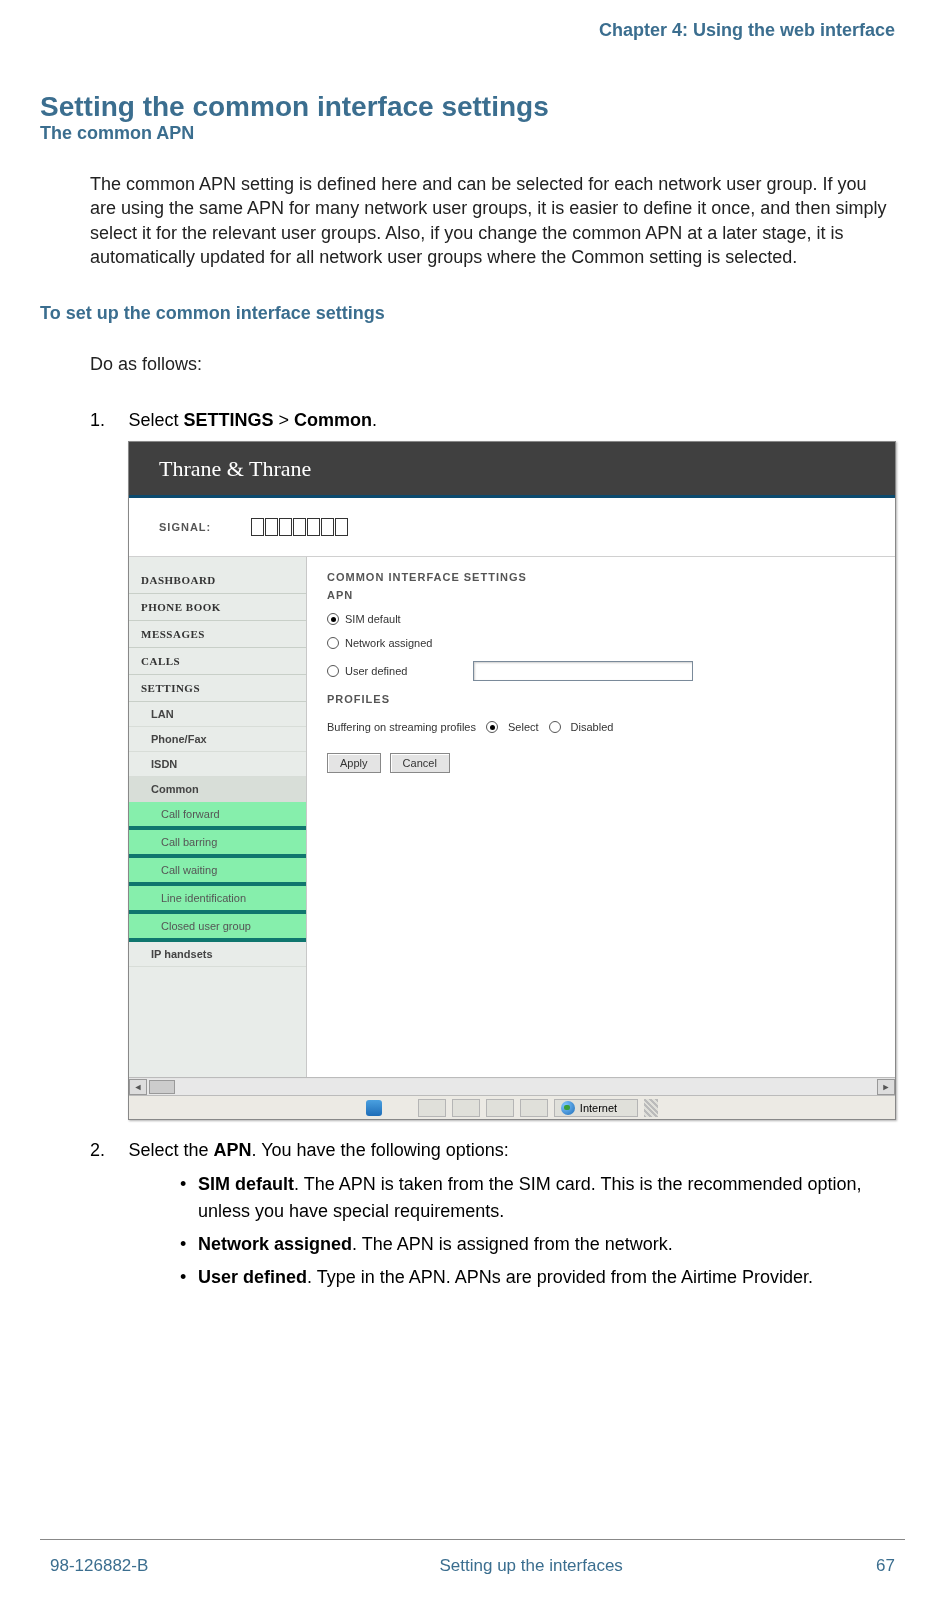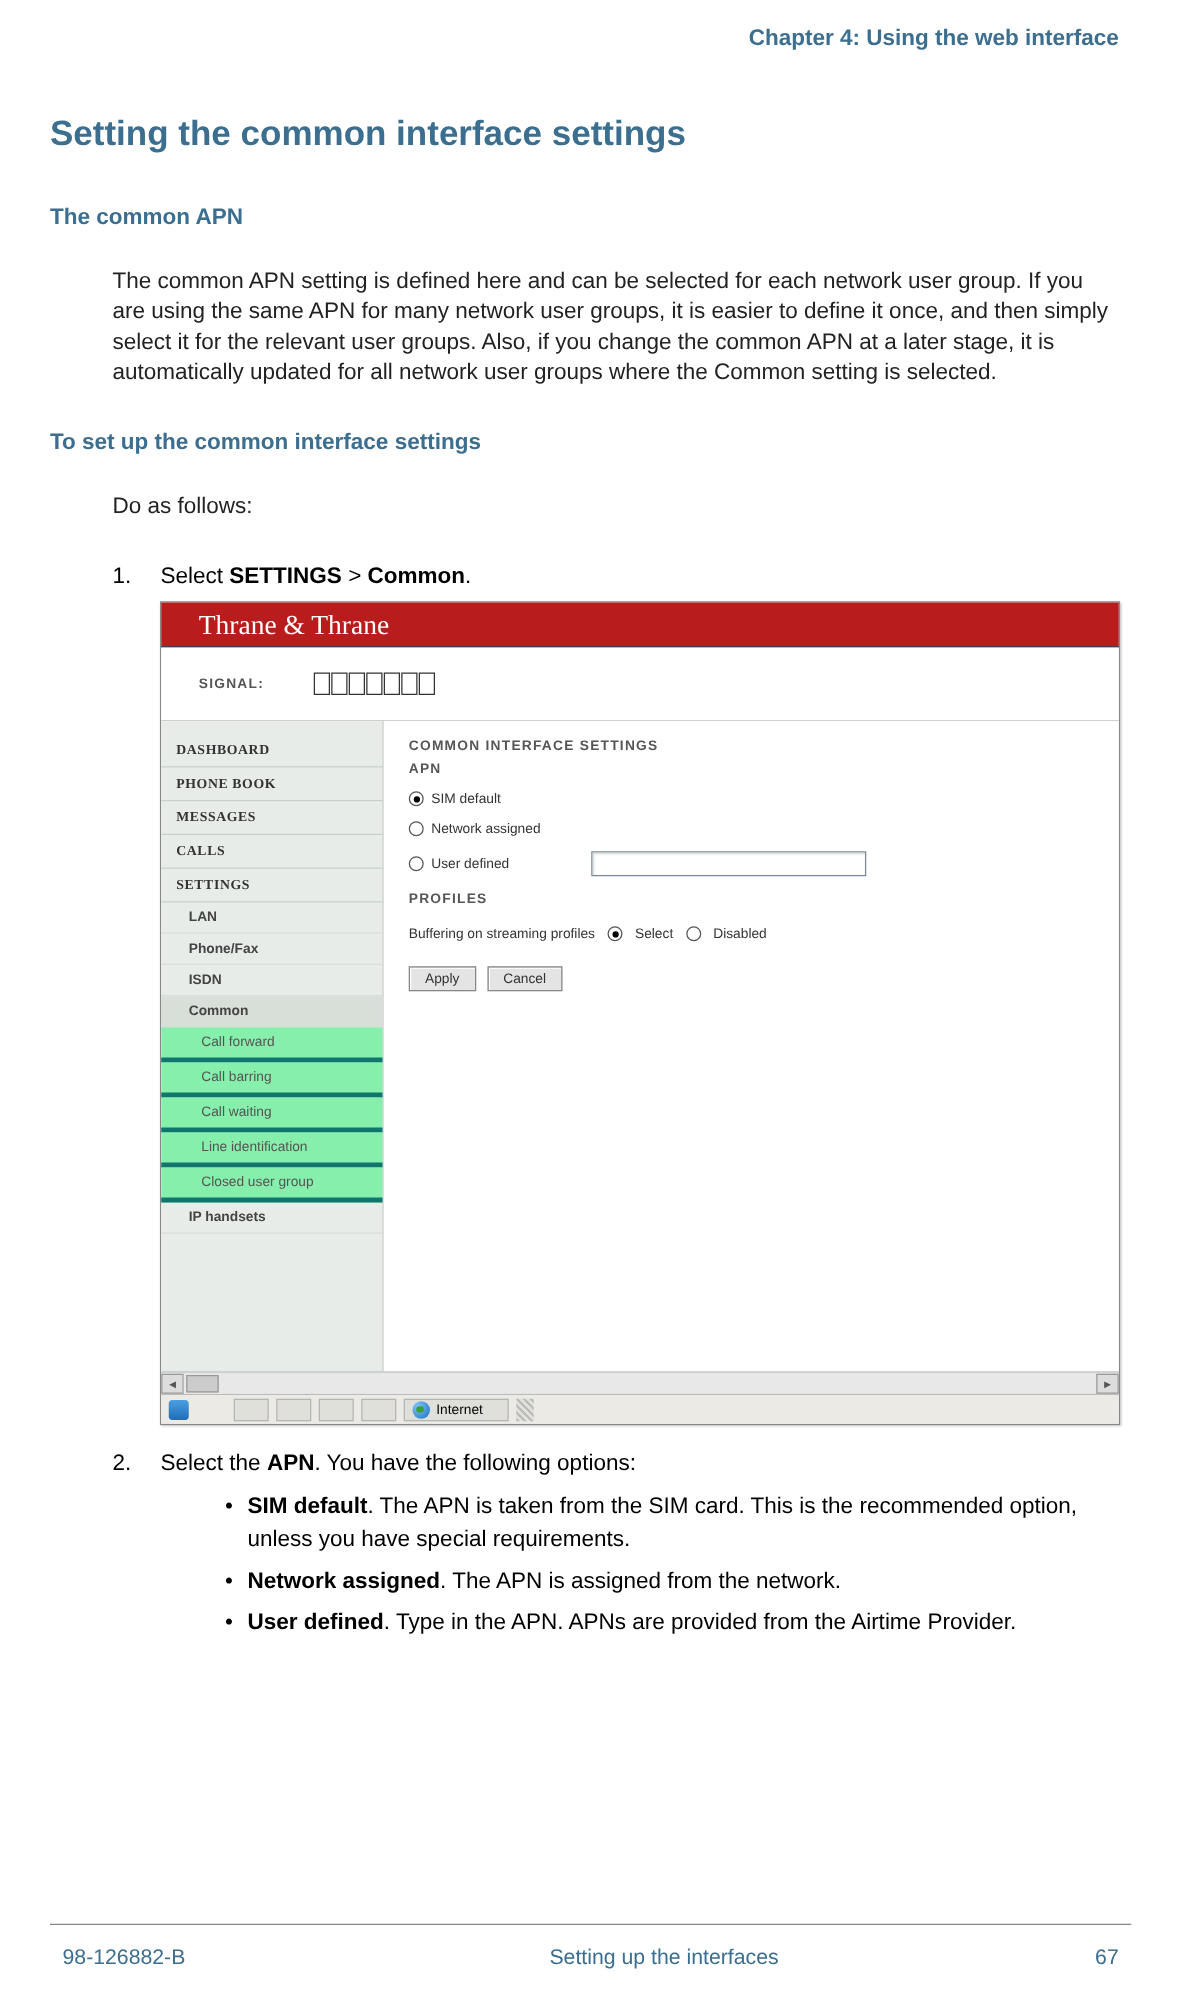--- a/index.html
+++ b/index.html
@@ -22,21 +22,20 @@
     color: #3b6e8f;
     font-size: 18px;
     font-weight: 600;
     margin-bottom: 50px;
     font-family: "Segoe UI", Tahoma, sans-serif;
   }
   .h1 {
     color: #3b6e8f;
     font-size: 28px;
     font-weight: 700;
-    margin-bottom: 40px;
   }
   .h2 {
     color: #3b6e8f;
     font-size: 18px;
     font-weight: 700;
     margin-bottom: 28px;
   }
   .body-text {
     font-size: 18px;
     line-height: 1.35;
@@ -56,25 +55,25 @@
   .bullet-list li::before { content: "•"; position: absolute; left: 0; }
   .screenshot-wrap {
     margin: 10px 0 20px 88px;
     width: 768px;
     border: 1px solid #888;
     box-shadow: 1px 1px 2px rgba(0,0,0,0.3);
     background:#fff;
     font-family: Tahoma, Arial, sans-serif;
   }
   .ss-topbar {
-    height: 36px;
-    background: #b91c1c;
+    height: 56px;
+    background: #404040;
     display: flex; align-items: center;
     padding-left: 30px;
-    border-bottom: 1px solid #0c4a6e;
+    border-bottom: 3px solid #0c4a6e;
   }
   .ss-brand { color:#fff; font-size:22px; font-family: Georgia, "Times New Roman", serif; }
   .ss-signalbar {
     background:#fff;
     padding: 20px 0 20px 30px;
     border-bottom:1px solid #d0d0d0;
     display:flex; align-items:center; gap:40px;
   }
   .ss-signal-label { font-size:11px; font-weight:700; letter-spacing:1px; color:#555; font-family: Verdana, sans-serif;}
   .ss-signal-boxes { display:flex; gap:1px; }
@@ -141,21 +140,21 @@
   .ss-scroll-h {
     height:18px; background:#e4e4e4; border-top:1px solid #bbb;
     display:flex; align-items:center; justify-content:space-between;
     padding:0;
   }
   .ss-scroll-btn { width:18px; height:16px; background:#ddd; border:1px solid #999; display:flex; align-items:center; justify-content:center; font-size:9px; color:#555;}
   .ss-scroll-track { flex:1; background:#e8e8e8; height:16px; display:flex; align-items:center;}
   .ss-scroll-thumb{ width:26px; height:14px; margin-left:2px; background:#ccc; border:1px solid #999;}
   .ss-status {
     height:24px; background:#eceae4; border-top:1px solid #bbb;
-    display:flex; align-items:center; justify-content:flex-start; padding:0 6px;
+    display:flex; align-items:center; justify-content:center; padding:0 6px;
     font-size:11px;
     gap:36px;
   }
   .ss-status-left { display:flex; align-items:center; gap:4px; }
   .ss-status-ie { width:16px; height:16px; display:inline-block; background:linear-gradient(#4aa0e0,#1e6db8); border-radius:3px; }
   .ss-status-right { display:flex; align-items:center; gap:6px; }
   .ss-status-seg { width:28px; height:18px; border:1px solid #b5b5b5; background:#e0e0da;}
   .ss-status-internet { display:flex; align-items:center; gap:5px; padding:0 20px 0 6px; border:1px solid #b5b5b5; height:18px; background:#e0e0da;}
   .ss-globe { width:14px; height:14px; border-radius:50%; background: radial-gradient(circle at 30% 30%, #7fc6ff, #1e6db8); position:relative;}
   .ss-globe::after{content:""; position:absolute; width:6px; height:5px; background:#3a9e3a; top:4px; left:3px; border-radius:2px;}

